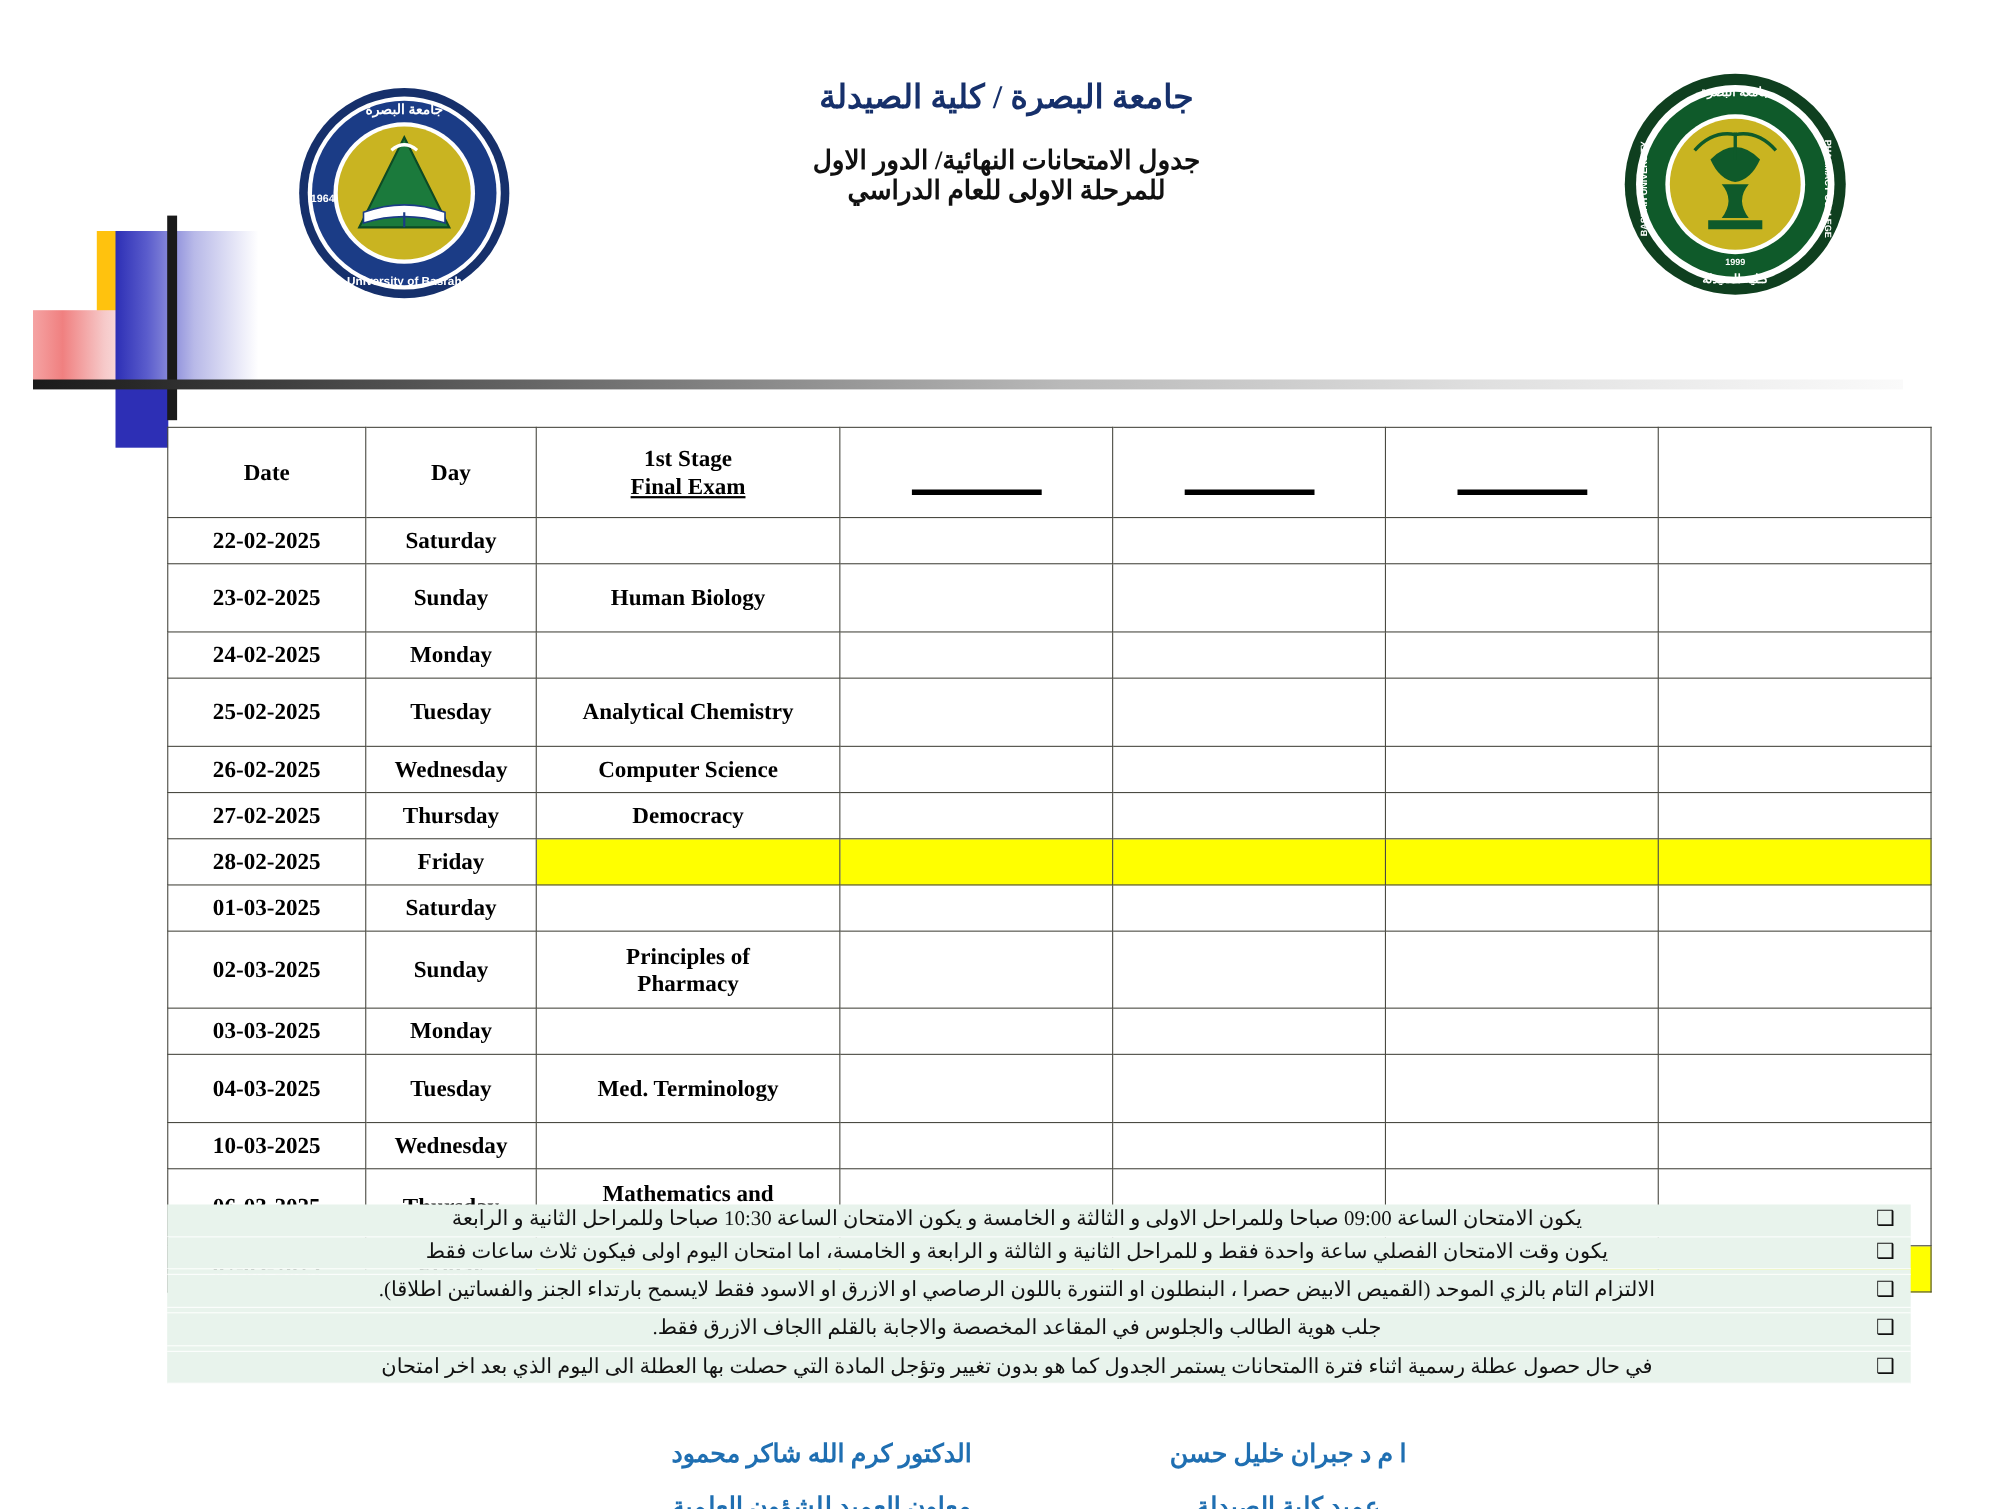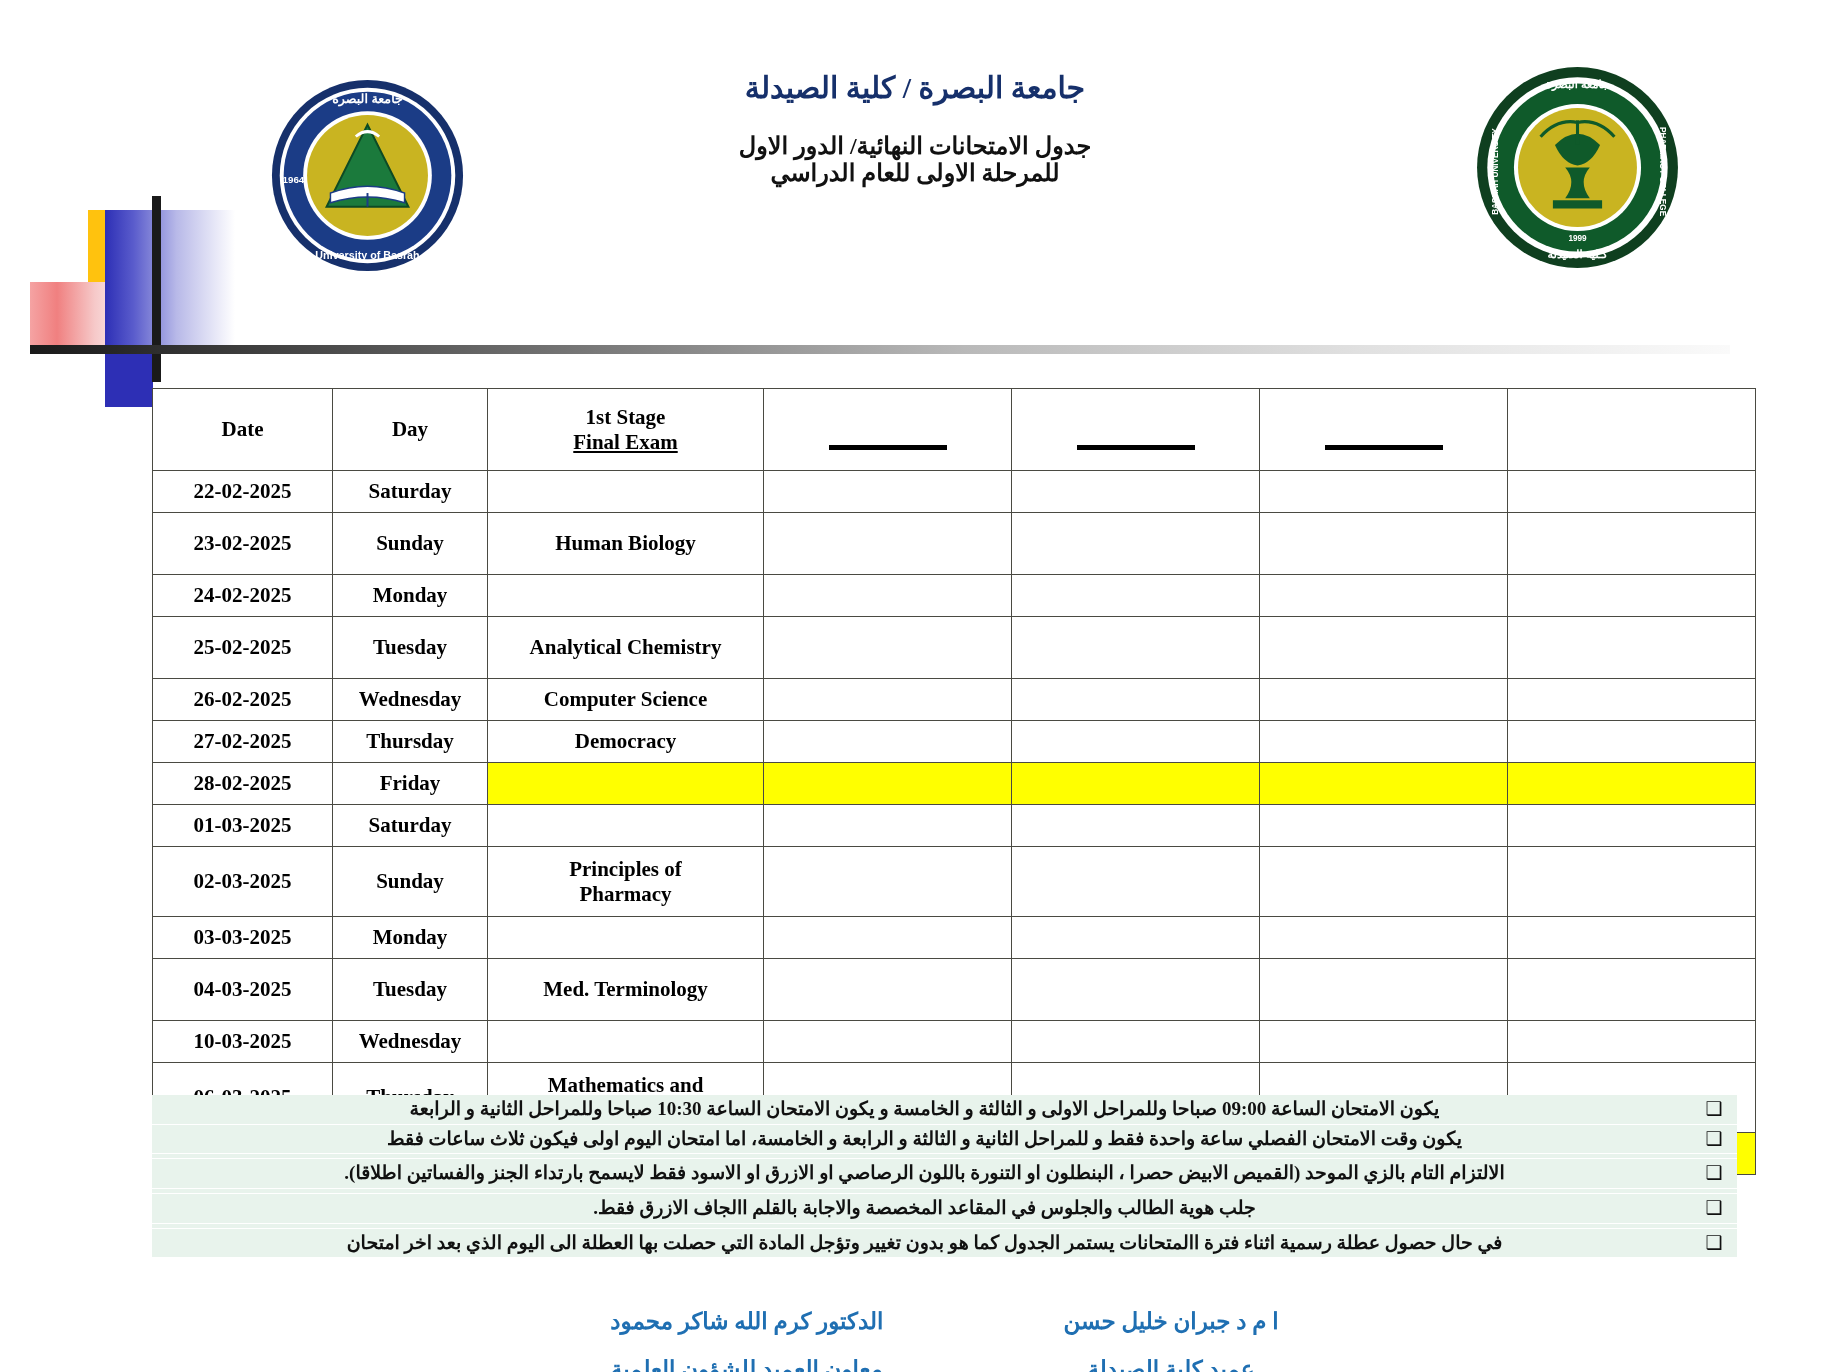--- a/index.html
+++ b/index.html
@@ -153,21 +153,21 @@
   .note-bullet {
     flex: 0 0 34px;
     font-size: 19px;
     color: #111;
     text-align: center;
     line-height: 1.25;
   }
   .note-text {
     flex: 1 1 auto;
     font-size: 19px;
-    font-weight: bold;
+    font-weight: normal;
     color: #111;
     text-align: center;
     line-height: 1.3;
     padding: 0 20px;
   }
 
   
   .signatures {
     position: absolute;
     left: 152px; top: 1290px;

